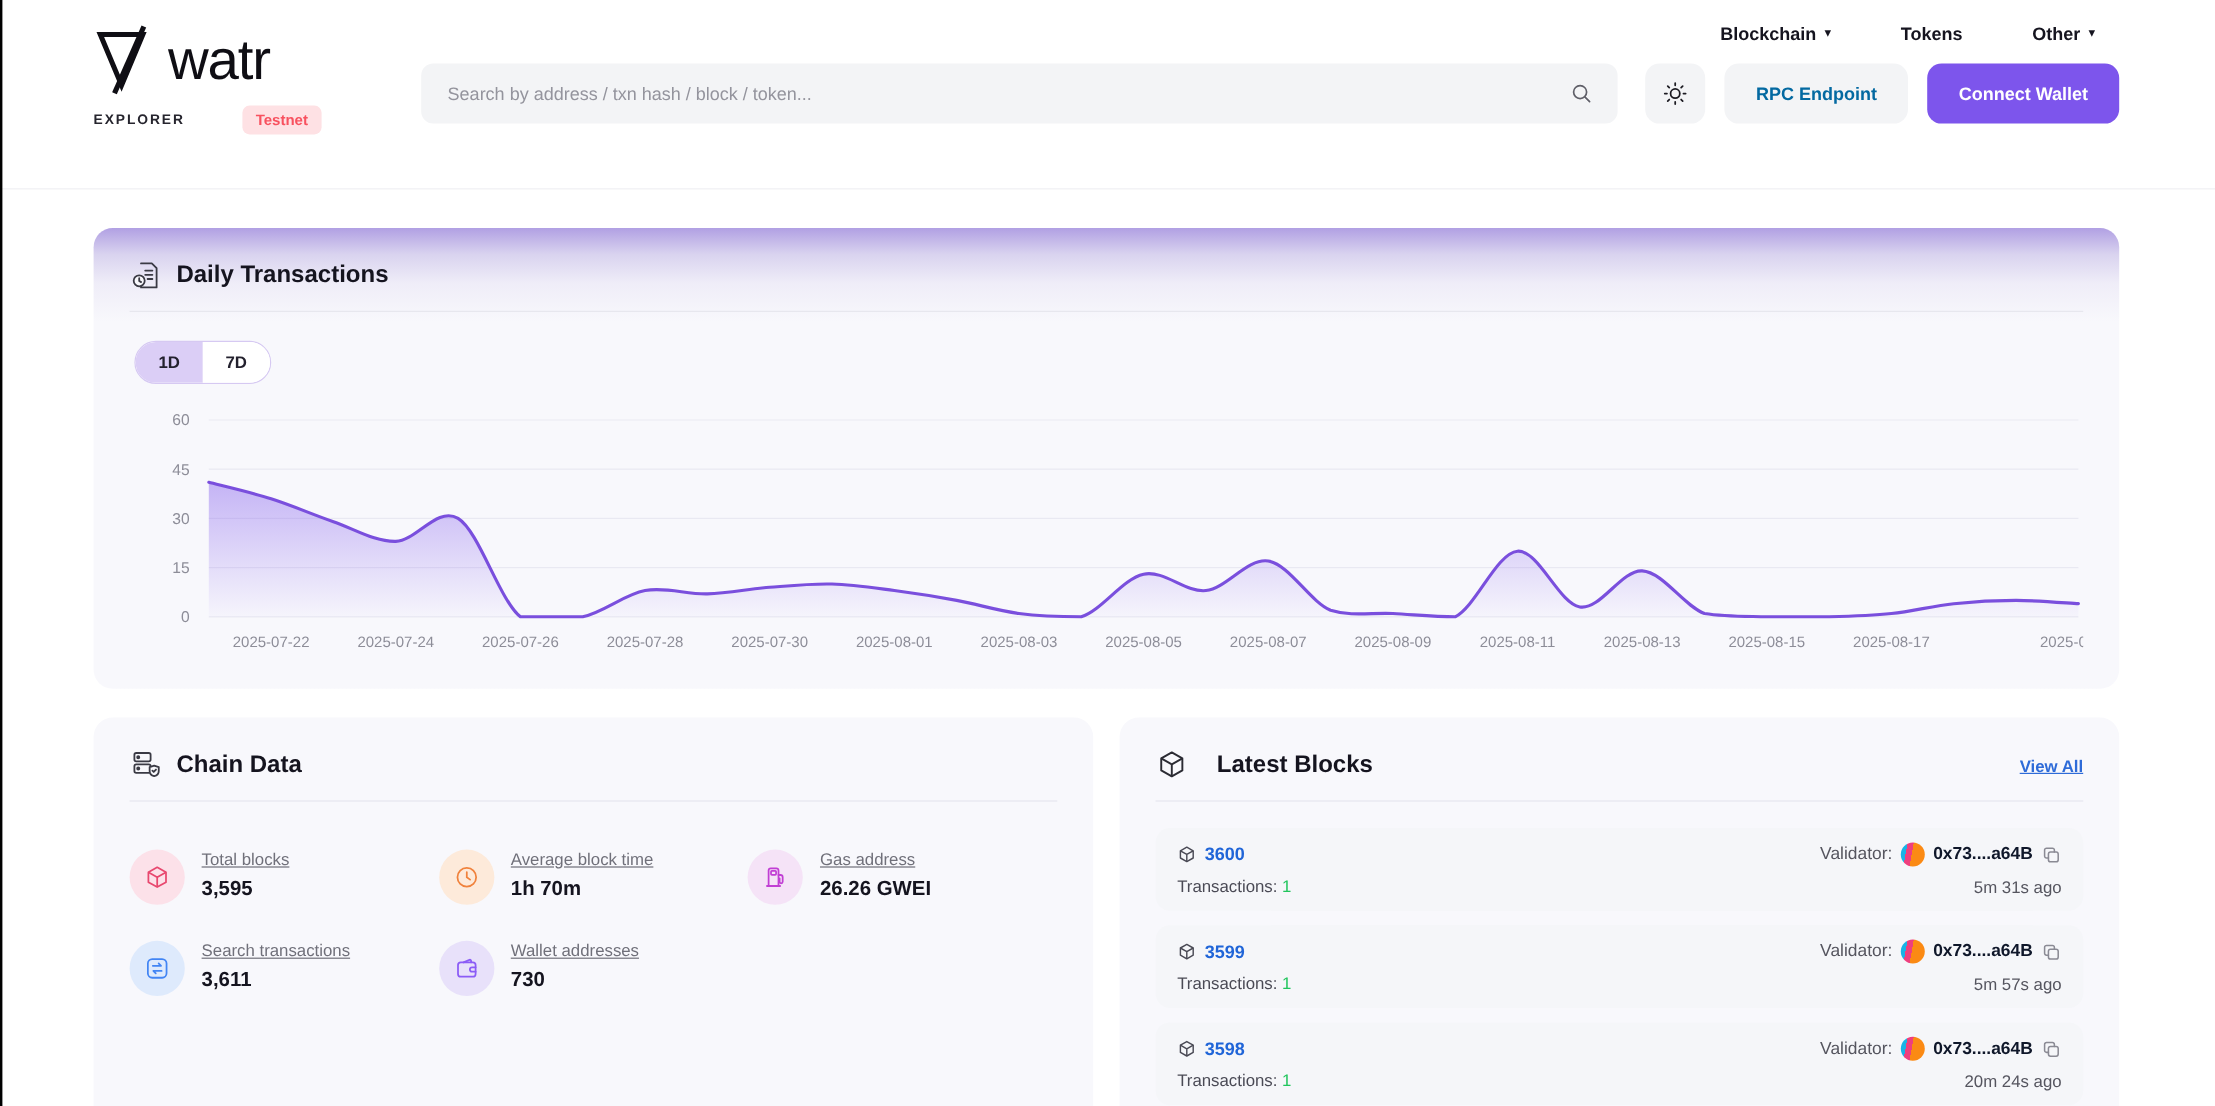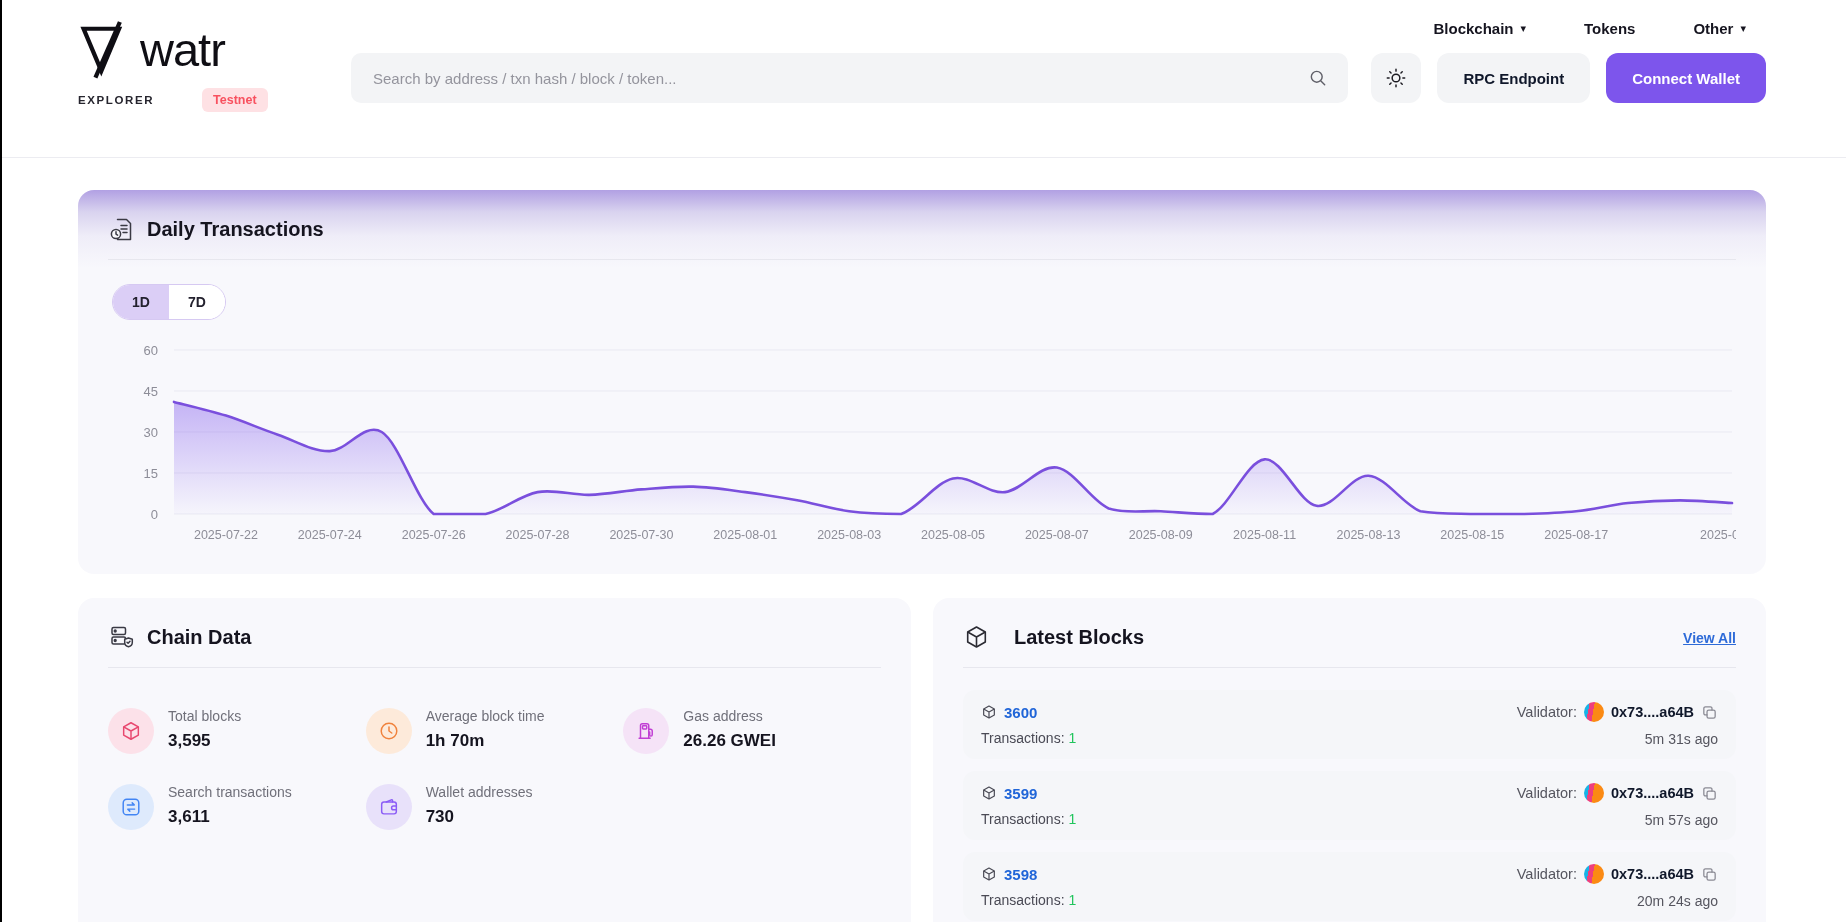--- a/index.html
+++ b/index.html
@@ -37,21 +37,21 @@
     font-family:"Liberation Sans","DejaVu Sans",sans-serif;
   }
   .search-input::placeholder { color:#94949d; }
   .search-icon { position:absolute; right:20px; top:15px; width:20px; height:20px; }
   .icon-btn {
     width:50px; height:50px; background:#f3f4f6; border:none; border-radius:12px;
     display:flex; align-items:center; justify-content:center; cursor:pointer; flex:none;
   }
   .btn { height:50px; border:none; border-radius:12px; font-size:15px; font-weight:700;
     padding:0 26px; cursor:pointer; font-family:"Liberation Sans","DejaVu Sans",sans-serif; flex:none; }
-  .btn-light { background:#f3f4f6; color:#0f172a; }
+  .btn-light { background:#f3f4f6; color:#0369a1; }
   .btn-primary { background:#7d55ec; color:#fff; }
 
   
   main { padding:32px 80px 0 78px; background:#fff; }
   .card { background:#f8f8fc; border-radius:16px; padding:26px 30px; }
   .card-grad {
     background:
       linear-gradient(180deg,#b1a0e3 0px,#d9d3ef 22px,#efedf8 46px,#f8f8fc 78px,#f8f8fc 100%);
   }
   .card-head { display:flex; align-items:center; gap:12px; }
@@ -69,21 +69,21 @@
 
   .chart-wrap { width:100%; height:212px; margin-top:10px; }
 
   
   .bottom-grid { display:grid; grid-template-columns:1fr 1fr; gap:22px; margin-top:24px; align-items:stretch; }
   .chain-card { padding-bottom:62px; }
 
   .stats-grid { display:grid; grid-template-columns:1fr 1fr 1fr; row-gap:30px; margin-top:40px; }
   .stat { display:flex; gap:14px; align-items:flex-start; }
   .stat-circle { width:46px; height:46px; border-radius:50%; display:flex; align-items:center; justify-content:center; flex:none; }
-  .stat-label { font-size:14px; color:#70707a; }
+  .stat-label { font-size:14px; color:#70707a;text-decoration:underline; }
   .stat-value { font-size:17px; font-weight:700; color:#15141f; margin-top:7px; }
 
   .blocks-head { display:flex; align-items:center; }
   .view-all { margin-left:auto; font-size:14px; font-weight:700; color:#2e6bd8; text-decoration:underline; cursor:pointer; }
   .block-rows { margin-top:22px; display:flex; flex-direction:column; gap:12px; }
   .block-row {
     background:#f5f6f9; border-radius:12px; padding:12px 18px;
     display:flex; justify-content:space-between; align-items:center;
   }
   .br-left .l1 { display:flex; align-items:center; gap:7px; }

